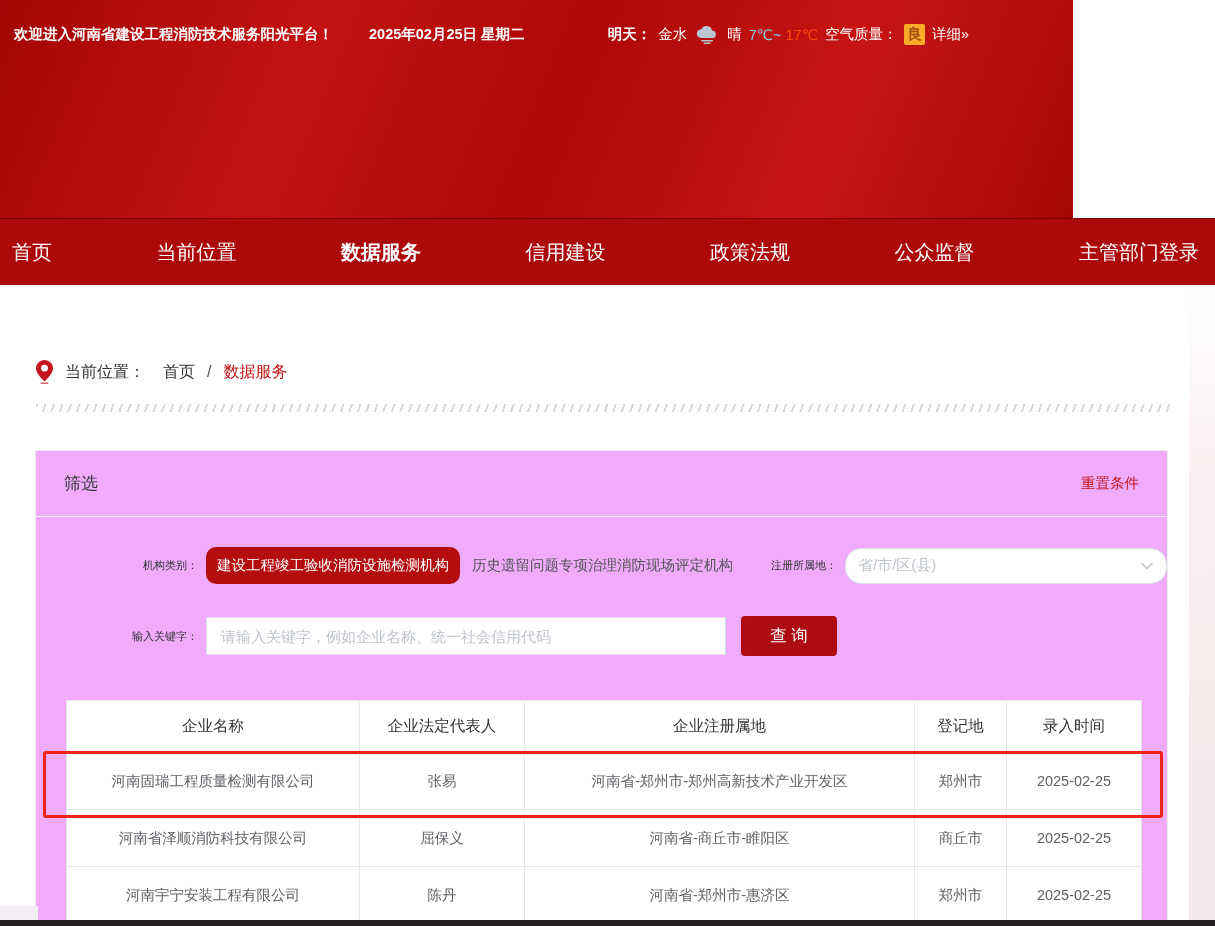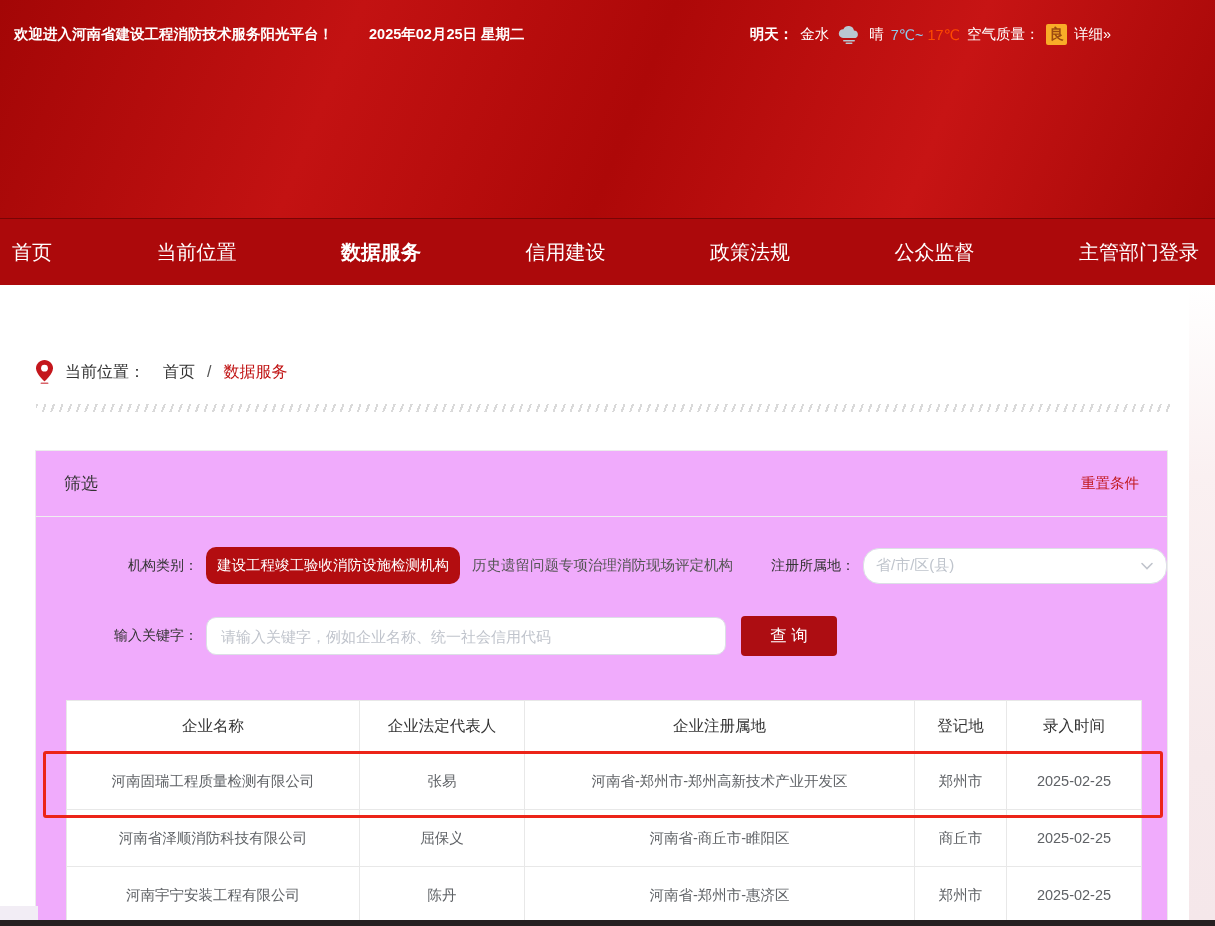--- a/index.html
+++ b/index.html
@@ -4,21 +4,21 @@
 <style>
   * { margin:0; padding:0; box-sizing:border-box; }
   html,body { width:1215px; height:926px; overflow:hidden; }
   body {
     font-family:"Liberation Sans","DejaVu Sans",sans-serif;
     background:#ffffff; position:relative; color:#333;
   }
 
   
   .banner {
-    position:absolute; left:0; top:0; width:1215px; height:218px;
+    position:absolute; left:0; top:0; width:1073px; height:218px;
     background:linear-gradient(112deg,#a30606 0%,#c31212 28%,#ad0808 52%,#c71414 76%,#a50707 100%);
   }
   .topbar {
     position:absolute; left:14px; top:24px; right:0;
     display:flex; align-items:center; color:#fff; font-size:14.5px; font-weight:bold;
   }
   .topbar .date { margin-left:36px; }
   .weather { margin-left:auto; margin-right:104px; display:flex; align-items:center; gap:7px; font-weight:normal; }
   .weather .w-label { font-weight:bold; }
   .w-temp-low { color:#8ec9ec; }
@@ -65,38 +65,38 @@
   .panel-header {
     height:66px; border-bottom:1px solid #efefef;
     display:flex; align-items:center; padding:0 28px;
   }
   .panel-title { font-size:17px; color:#333; }
   .reset-link { margin-left:auto; color:#c0171c; font-size:14.5px; cursor:pointer; }
 
   .filter-row { display:flex; align-items:center; padding-left:30px; }
   .row-1 { margin-top:30px; }
   .row-2 { margin-top:32px; }
-  .f-label { width:132px; text-align:right; font-size:14px; color:#333; flex:none; }
+  .f-label { width:132px; text-align:right; font-size:11px; color:#333; flex:none; }
   .chip {
     margin-left:8px; background:#b30d10; color:#fff; font-size:14.5px;
     padding:9px 11px; border-radius:10px; cursor:pointer; white-space:nowrap;
   }
   .chip-inactive {
     margin-left:12px; color:#555; font-size:14.5px; cursor:pointer; white-space:nowrap;
   }
   .region-label { margin-left:38px; width:auto; }
   .select {
     margin-left:8px; width:332px; height:36px; border:1px solid #dcdfe6; border-radius:16px;
     display:flex; align-items:center; padding:0 12px; font-size:15px; color:#bfc4cc;
     cursor:pointer; background:#fff;
   }
   .select .chev { margin-left:auto; width:14px; height:14px; }
 
   .kw-input {
-    margin-left:8px; width:520px; height:38px; border:1px solid #dcdfe6; border-radius:10px;
+    margin-left:8px; width:520px; height:38px; border:1px solid #dcdfe6; border-radius:0;
     padding:0 14px; font-size:15px; color:#333; outline:none;
     font-family:"Liberation Sans","DejaVu Sans",sans-serif;
   }
   .kw-input::placeholder { color:#c0c4cc; }
   .search-btn {
     margin-left:15px; width:96px; height:40px; background:#ad0d12; color:#fff;
     font-size:16.5px; border:none; border-radius:4px; cursor:pointer;
     font-family:"Liberation Sans","DejaVu Sans",sans-serif;
   }
 

